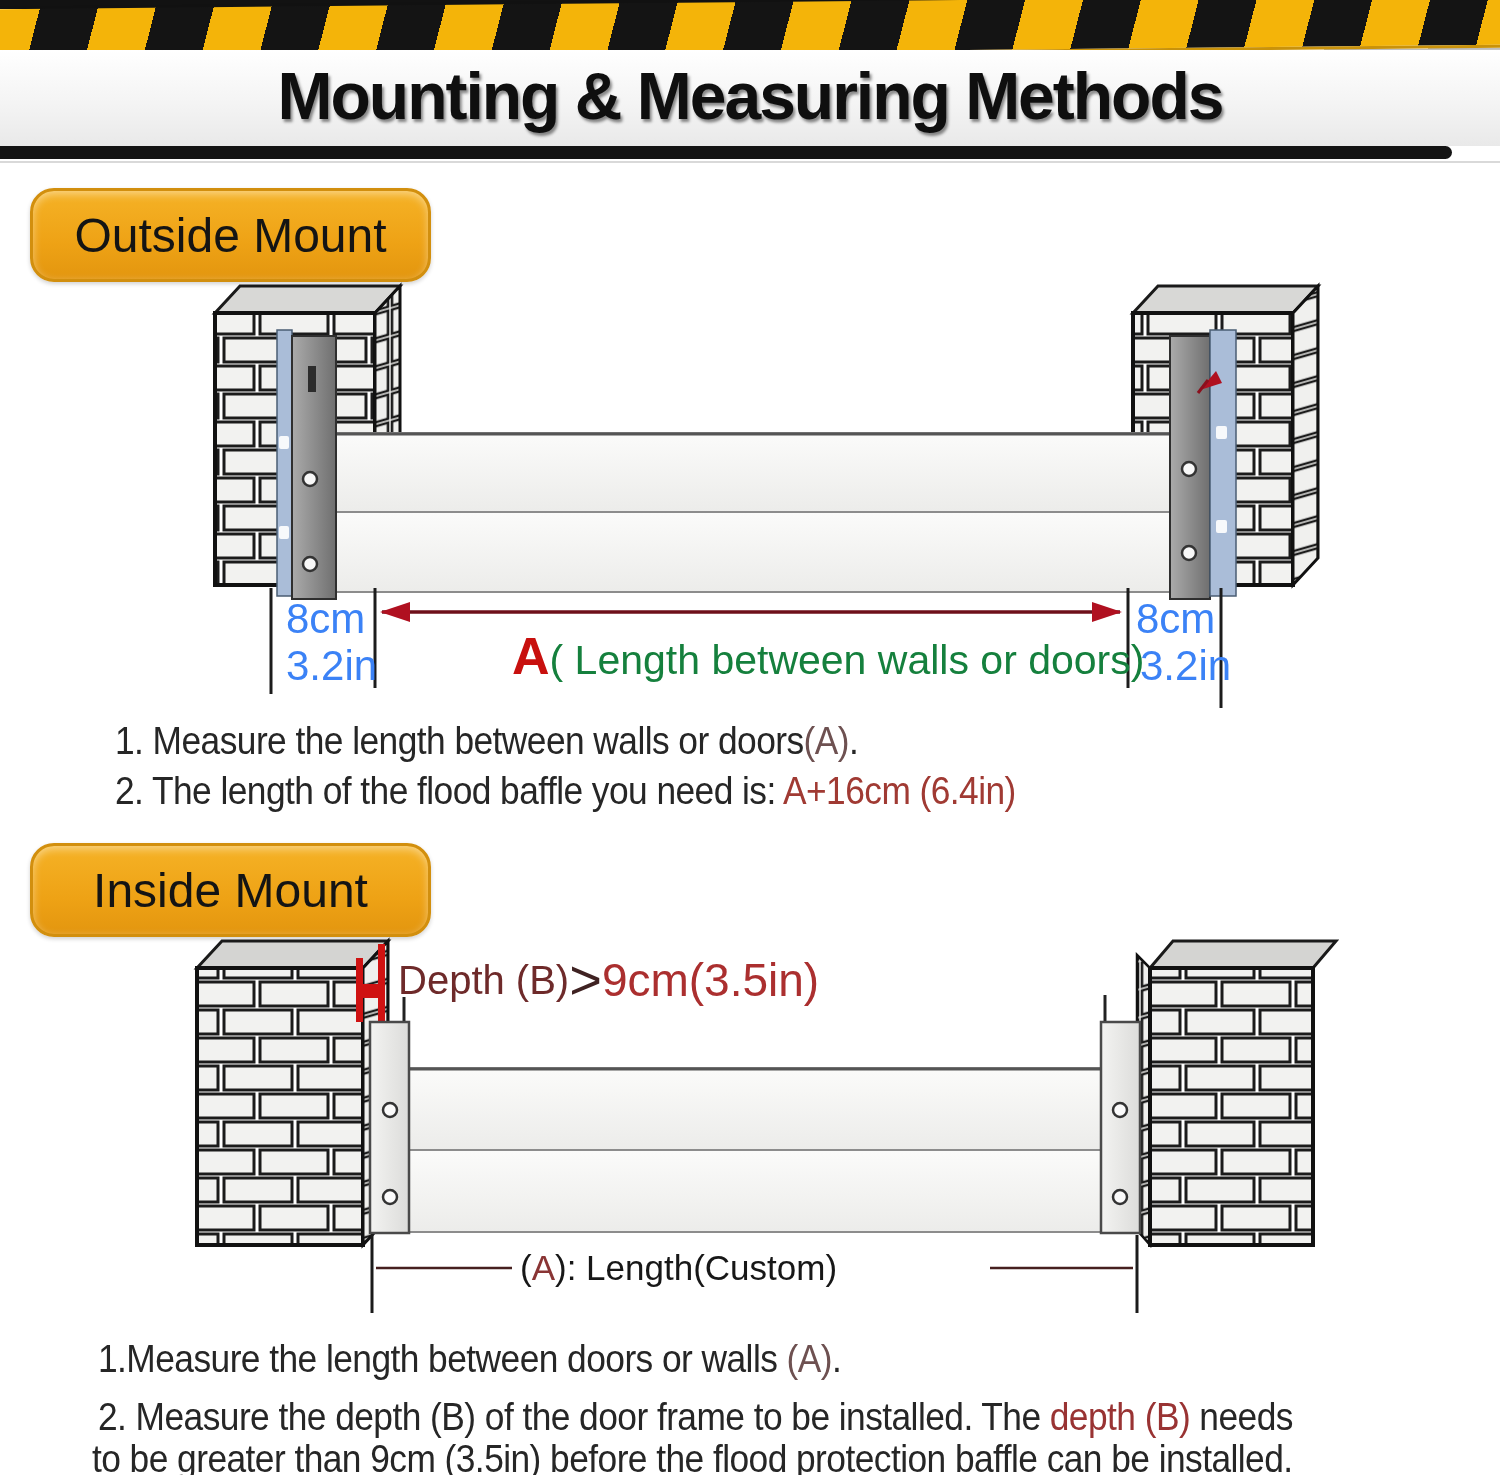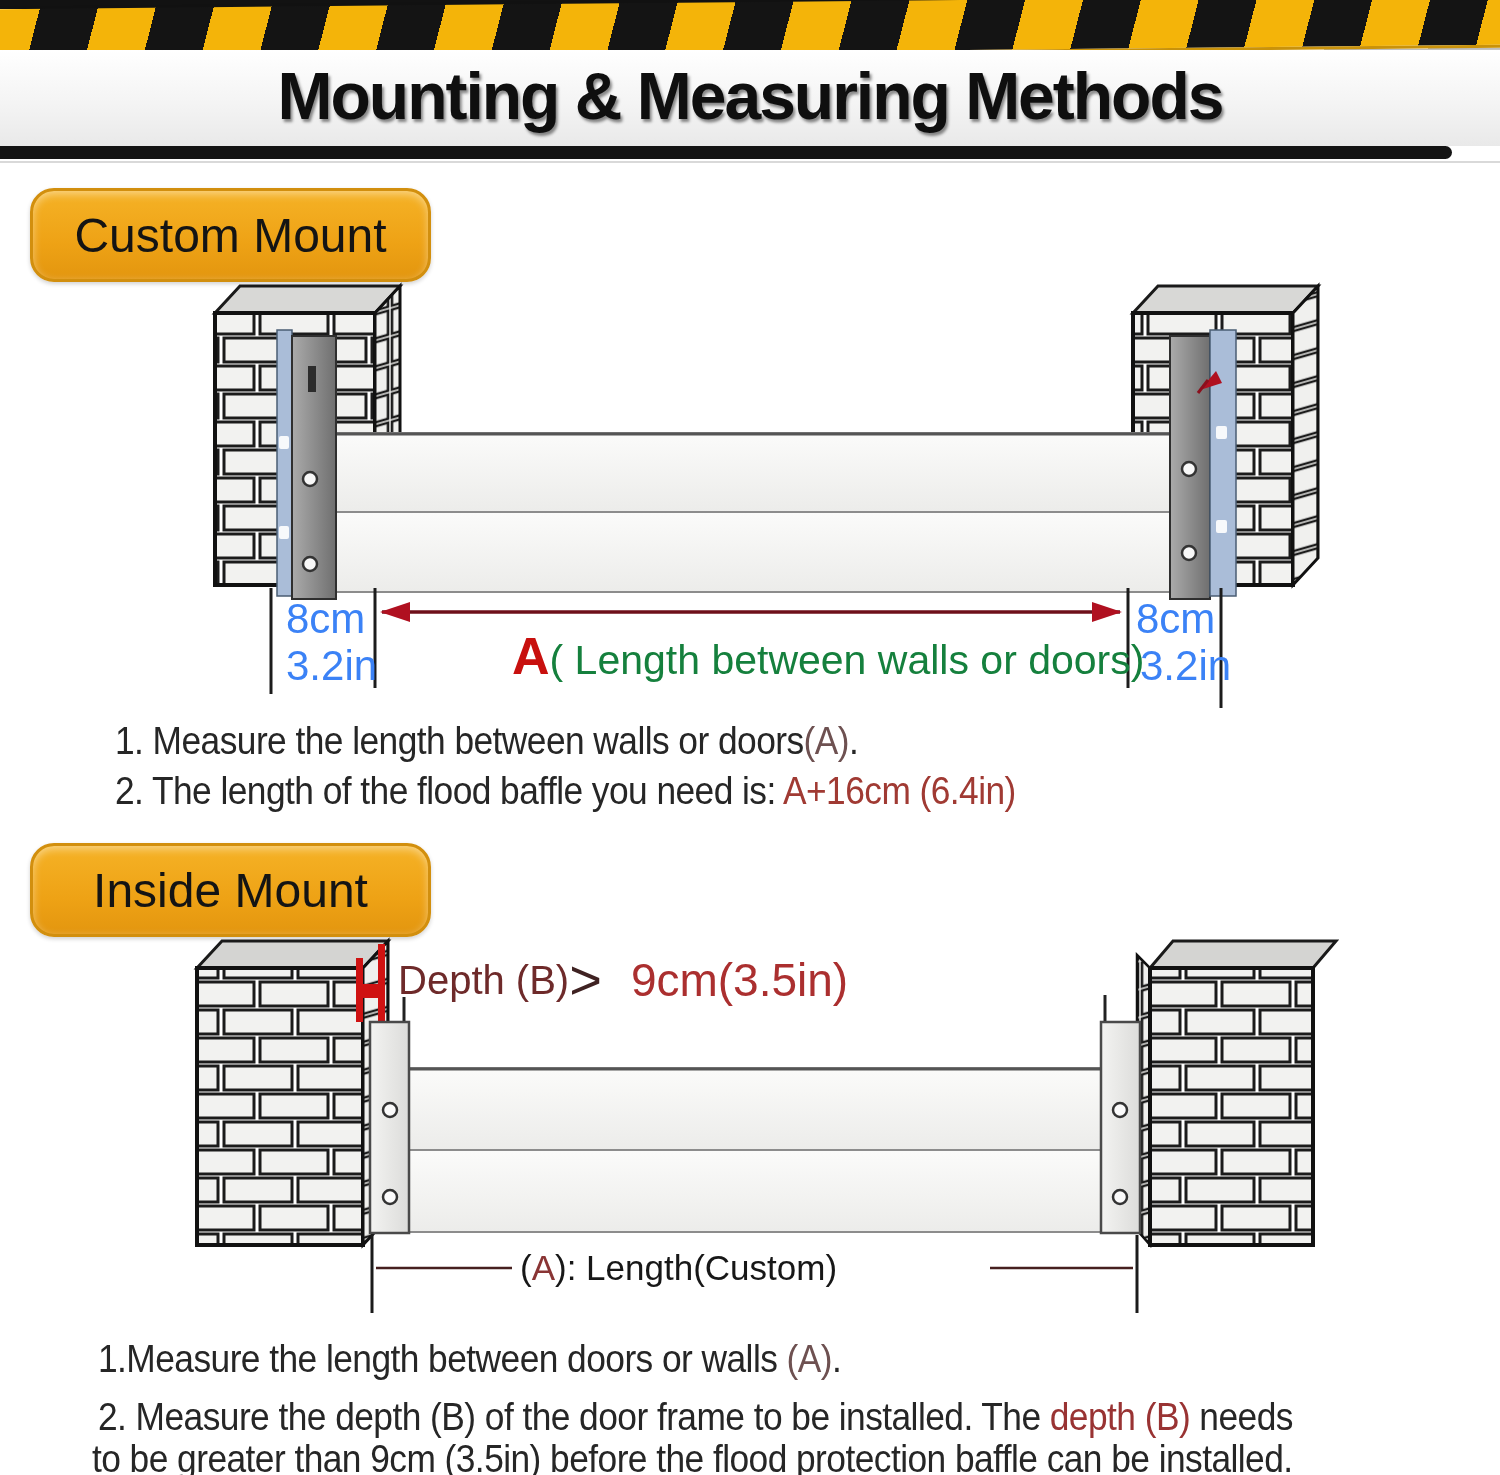--- a/index.html
+++ b/index.html
@@ -31,21 +31,21 @@
   .dim{font-size:42px;color:#3b82f6;}
   .steps{font-size:38px;letter-spacing:-0.6px;color:#262626;
          transform:scaleX(.93);transform-origin:0 50%;}
   .hl-red{color:#a03a33;}
   .hl-soft{color:#6e5151;}
   .hl-maroon{color:#993333;}
   .letterA{color:#c8100e;font-weight:bold;font-size:52px;}
   .spanlabel{font-size:41px;color:#15803d;}
   .depth-label{font-size:40px;color:#6e2a2a;}
   .depth-sym{font-size:56px;color:#3f2222;}
-  .depth-val{font-size:46px;color:#ab2f2f;margin-left:29px;}
+  .depth-val{font-size:46px;color:#ab2f2f;}
   .lenlabel{font-size:35px;color:#171717;}
   .lenA{color:#8a3535;}
   svg{position:absolute;left:0;}
 </style>
 </head>
 <body>
 
 <div class="canvas">
 
   <svg width="0" height="0">
@@ -84,21 +84,21 @@
 
   <div class="tape-top"></div>
   <div class="tape"></div>
   <div class="titlebar">
     <div class="title">Mounting &amp; Measuring Methods</div>
   </div>
   <div class="title-divider"></div>
   <div class="title-divider2"></div>
 
   <div class="pill" style="top:188px;">
-    <span>Custom Mount</span>
+    <span>Outside Mount</span>
   </div>
 
   <svg style="top:280px;" width="1500" height="440" viewBox="0 280 1500 440">
 
     <g>
       <polygon points="215,313 375,313 400,286 240,286" fill="#d8d8d6" stroke="#1a1a1a" stroke-width="3"></polygon>
       <rect x="215" y="313" width="160" height="272" fill="url(#bf)" stroke="#111111" stroke-width="4"></rect>
       <polygon points="375,313 400,286 400,558 375,585" fill="url(#bs)" stroke="#111111" stroke-width="3"></polygon>
     </g>
 

